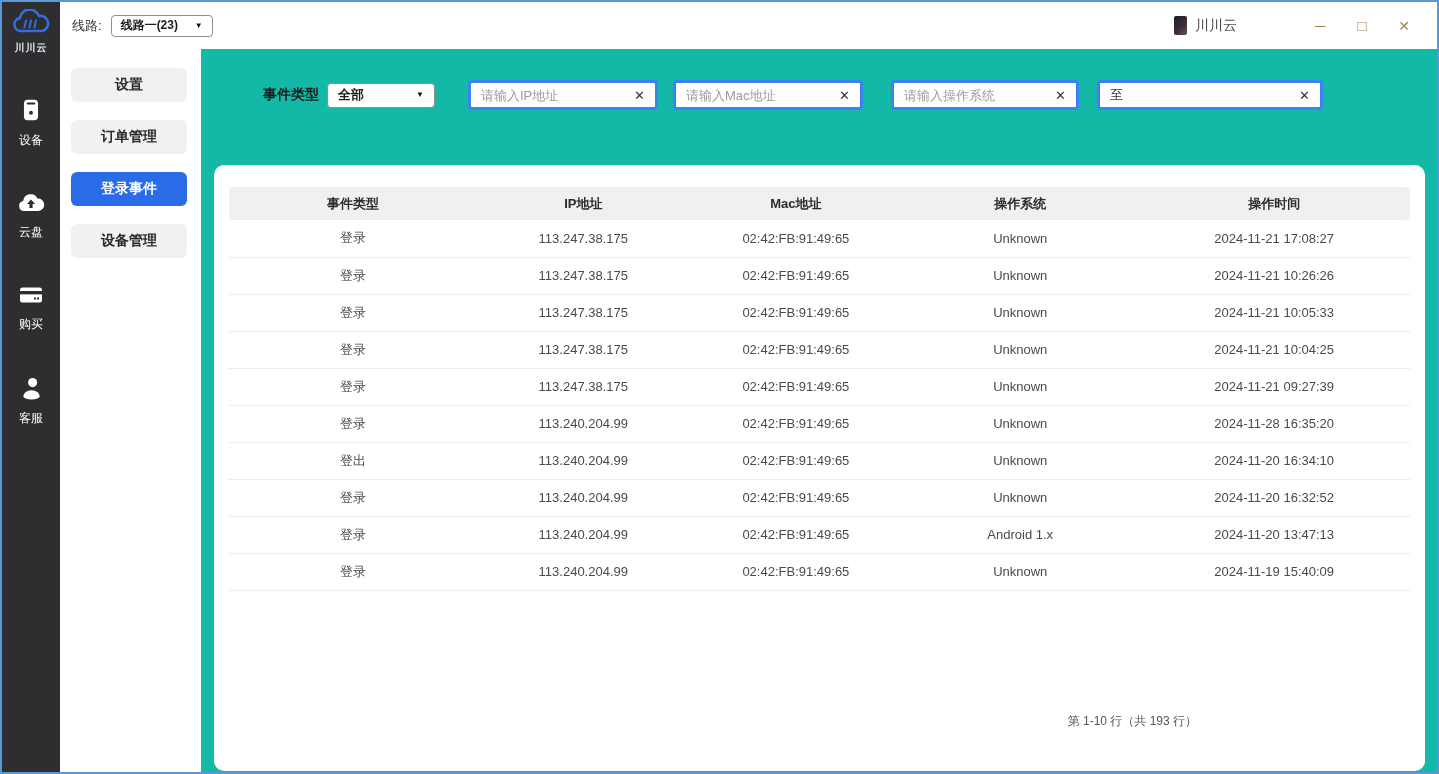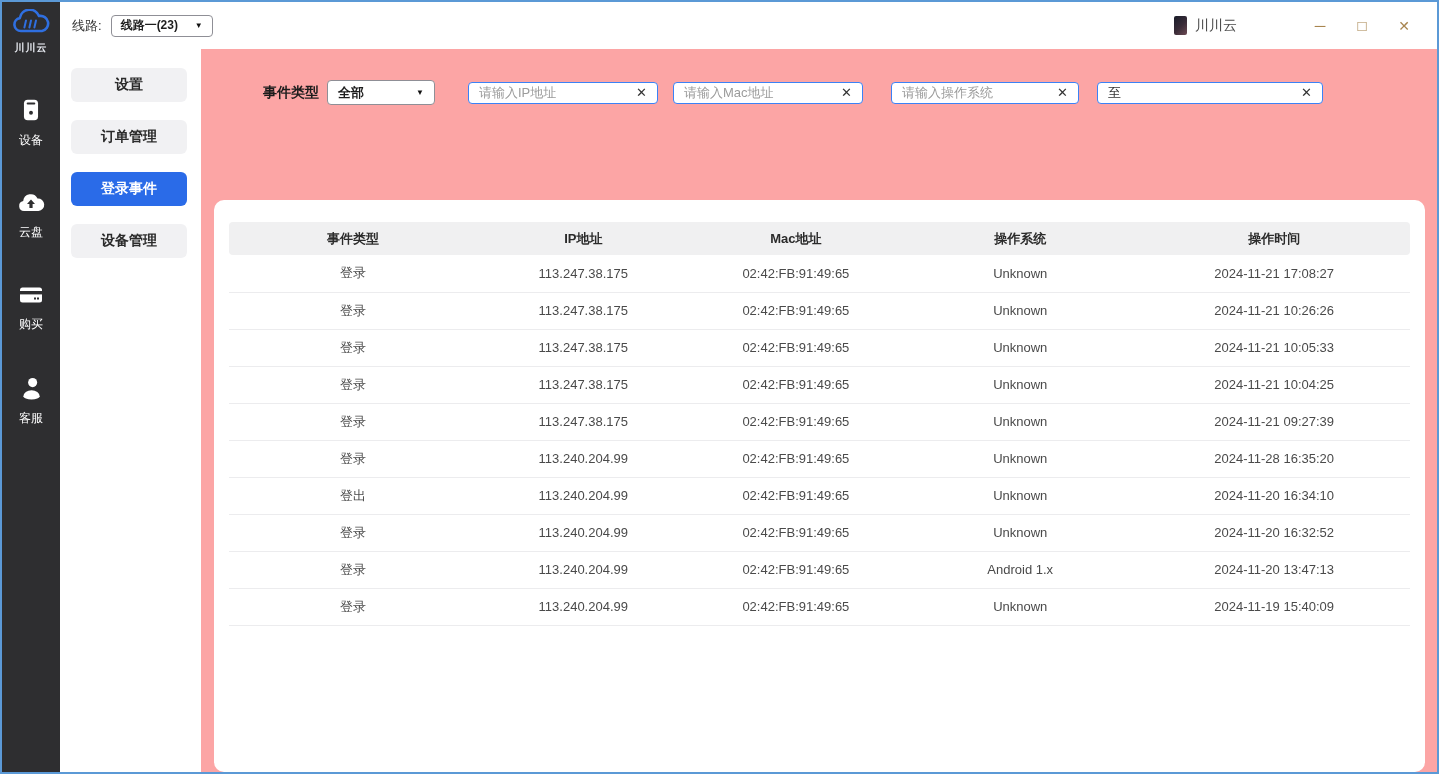--- a/index.html
+++ b/index.html
@@ -52,32 +52,32 @@
   .menu-panel { width: 141px; flex-shrink: 0; background: #fff; padding-top: 19px; }
   .menu-btn {
     width: 116px; height: 34px; margin: 0 0 18px 11px;
     border-radius: 6px; background: #f1f1f3; color: #2b2b2b;
     font-size: 14px; font-weight: 600;
     display: flex; align-items: center; justify-content: center; cursor: pointer;
   }
   .menu-btn.active { background: #2a6be8; color: #fff; }
 
   
-  .content { flex: 1; min-width: 0; background: #fca5a5; display: flex; flex-direction: column; gap: 40px; }
+  .content { flex: 1; min-width: 0; background: #14b8a6; display: flex; flex-direction: column; }
 
   .filters { display: flex; align-items: center; margin: 31px 0 0 62px; flex-shrink: 0; }
   .filter-label { font-size: 14px; font-weight: bold; color: #1c1c1c; }
   .filter-select {
     width: 108px; height: 25px; margin-left: 8px;
     border: 1px solid #8f8f96; border-radius: 4px; background: #fff;
     display: flex; align-items: center; justify-content: space-between;
     padding: 11px 10px; font-size: 13px; font-weight: 600; color: #1c1c1c; cursor: pointer;
   }
   .filter-input {
-    height: 22px; border: 1px solid #3b82f6; border-radius: 4px; background: #fff;
+    height: 30px; border: 3px solid #3b82f6; border-radius: 4px; background: #fff;
     display: flex; align-items: center;
   }
   .filter-input input {
     flex: 1; min-width: 0; border: none; outline: none; background: transparent;
     font-family: "Liberation Sans", sans-serif; font-size: 13px; color: #333; padding: 0 4px 0 10px;
   }
   .filter-input input::placeholder { color: #9b9b9b; }
   .fi-ip  { width: 190px; margin-left: 33px; }
   .fi-mac { width: 190px; margin-left: 15px; }
   .fi-os  { width: 188px; margin-left: 28px; }
@@ -312,18 +312,19 @@
                 </tr>
                 <tr>
                   <td>登录</td>
                   <td>113.240.204.99</td>
                   <td>02:42:FB:91:49:65</td>
                   <td>Unknown</td>
                   <td>2024-11-19 15:40:09</td>
                 </tr>
               </tbody>
           </table>
+          <div class="pagination">第 1-10 行（共 193 行）</div>
         </div>
 
       </div>
     </div>
   </div>
 </div>
 
 </body></html>

